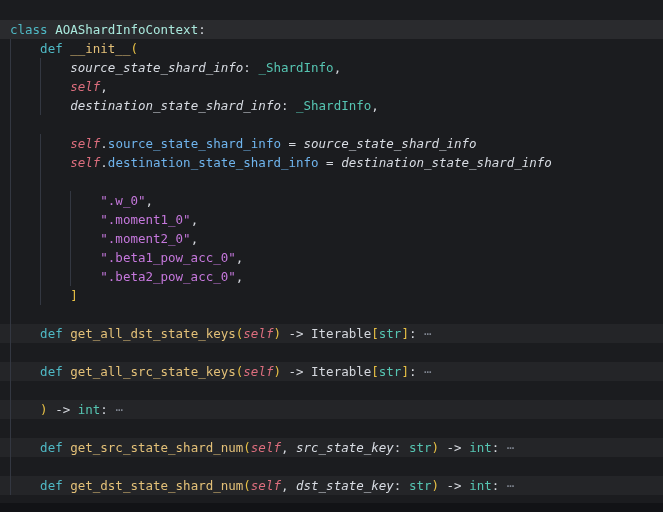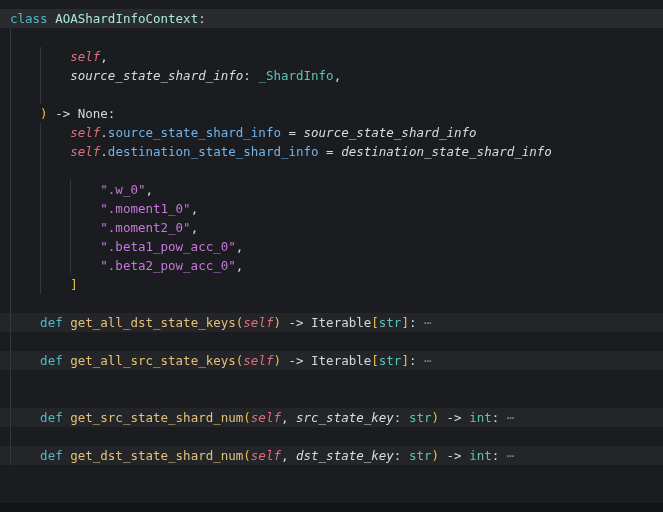--- a/index.html
+++ b/index.html
@@ -13,21 +13,21 @@
   .editor {
     position: relative;
     width: 663px;
     height: 512px;
     background: var(--bg, #1b1c1f);
     font-family: "DejaVu Sans Mono", "Liberation Mono", monospace;
     font-size: 12.5px;
     color: var(--tk-pl, #d5d8de);
   }
   .code-lines {
-    padding-top: 9px;
+    padding-top: 20px;
   }
   .line {
     position: relative;
     height: 19px;
     line-height: 19px;
     white-space: pre;
   }
   .line.active { background: var(--hl-active, #2a2b2e); }
   .line.fold   { background: var(--hl-fold, #242528); }
   .guide {
@@ -61,38 +61,39 @@
     height: 9px;
     background: var(--bottom, #121316);
   }
 </style>
 </head>
 <body>
 
 <div class="editor">
   <div class="code-lines">
       <div class="line active"><span class="code"><span class="tk-kw">class</span><span class="tk-pl"> </span><span class="tk-cls">AOAShardInfoContext</span><span class="tk-pl">:</span></span></div>
+      <div class="line"><span class="guide" style="left: calc(0ch + 10px);"></span><span class="code"><span class="tk-pl">    </span><span class="tk-kw">def</span><span class="tk-pl"> </span><span class="tk-fn">__init__</span><span class="tk-br">(</span></span></div>
+      <div class="line"><span class="guide" style="left: calc(0ch + 10px);"></span><span class="guide" style="left: calc(4ch + 10px);"></span><span class="code"><span class="tk-pl">        </span><span class="tk-param">source_state_shard_info</span><span class="tk-pl">: </span><span class="tk-type">_ShardInfo</span><span class="tk-pl">,</span></span></div>
+      <div class="line"><span class="guide" style="left: calc(0ch + 10px);"></span><span class="guide" style="left: calc(4ch + 10px);"></span><span class="code"><span class="tk-pl">        </span><span class="tk-self">self</span><span class="tk-pl">,</span></span></div>
+      <div class="line"><span class="guide" style="left: calc(0ch + 10px);"></span><span class="guide" style="left: calc(4ch + 10px);"></span><span class="code"><span class="tk-pl">        </span><span class="tk-param">destination_state_shard_info</span><span class="tk-pl">: </span><span class="tk-type">_ShardInfo</span><span class="tk-pl">,</span></span></div>
       <div class="line"><span class="guide" style="left: calc(0ch + 10px);"></span></div>
-      <div class="line"><span class="guide" style="left: calc(0ch + 10px);"></span><span class="guide" style="left: calc(4ch + 10px);"></span><span class="code"><span class="tk-pl">        </span><span class="tk-self">self</span><span class="tk-pl">,</span></span></div>
-      <div class="line"><span class="guide" style="left: calc(0ch + 10px);"></span><span class="guide" style="left: calc(4ch + 10px);"></span><span class="code"><span class="tk-pl">        </span><span class="tk-param">source_state_shard_info</span><span class="tk-pl">: </span><span class="tk-type">_ShardInfo</span><span class="tk-pl">,</span></span></div>
-      <div class="line"><span class="guide" style="left: calc(0ch + 10px);"></span><span class="guide" style="left: calc(4ch + 10px);"></span></div>
-      <div class="line"><span class="guide" style="left: calc(0ch + 10px);"></span><span class="code"><span class="tk-pl">    </span><span class="tk-br">)</span><span class="tk-pl"> -&gt; None:</span></span></div>
       <div class="line"><span class="guide" style="left: calc(0ch + 10px);"></span><span class="guide" style="left: calc(4ch + 10px);"></span><span class="code"><span class="tk-pl">        </span><span class="tk-self">self</span><span class="tk-pl">.</span><span class="tk-attr">source_state_shard_info</span><span class="tk-pl"> = </span><span class="tk-param">source_state_shard_info</span></span></div>
       <div class="line"><span class="guide" style="left: calc(0ch + 10px);"></span><span class="guide" style="left: calc(4ch + 10px);"></span><span class="code"><span class="tk-pl">        </span><span class="tk-self">self</span><span class="tk-pl">.</span><span class="tk-attr">destination_state_shard_info</span><span class="tk-pl"> = </span><span class="tk-param">destination_state_shard_info</span></span></div>
       <div class="line"><span class="guide" style="left: calc(0ch + 10px);"></span><span class="guide" style="left: calc(4ch + 10px);"></span></div>
       <div class="line"><span class="guide" style="left: calc(0ch + 10px);"></span><span class="guide" style="left: calc(4ch + 10px);"></span><span class="guide" style="left: calc(8ch + 10px);"></span><span class="code"><span class="tk-pl">            </span><span class="tk-str">".w_0"</span><span class="tk-pl">,</span></span></div>
       <div class="line"><span class="guide" style="left: calc(0ch + 10px);"></span><span class="guide" style="left: calc(4ch + 10px);"></span><span class="guide" style="left: calc(8ch + 10px);"></span><span class="code"><span class="tk-pl">            </span><span class="tk-str">".moment1_0"</span><span class="tk-pl">,</span></span></div>
       <div class="line"><span class="guide" style="left: calc(0ch + 10px);"></span><span class="guide" style="left: calc(4ch + 10px);"></span><span class="guide" style="left: calc(8ch + 10px);"></span><span class="code"><span class="tk-pl">            </span><span class="tk-str">".moment2_0"</span><span class="tk-pl">,</span></span></div>
       <div class="line"><span class="guide" style="left: calc(0ch + 10px);"></span><span class="guide" style="left: calc(4ch + 10px);"></span><span class="guide" style="left: calc(8ch + 10px);"></span><span class="code"><span class="tk-pl">            </span><span class="tk-str">".beta1_pow_acc_0"</span><span class="tk-pl">,</span></span></div>
       <div class="line"><span class="guide" style="left: calc(0ch + 10px);"></span><span class="guide" style="left: calc(4ch + 10px);"></span><span class="guide" style="left: calc(8ch + 10px);"></span><span class="code"><span class="tk-pl">            </span><span class="tk-str">".beta2_pow_acc_0"</span><span class="tk-pl">,</span></span></div>
       <div class="line"><span class="guide" style="left: calc(0ch + 10px);"></span><span class="guide" style="left: calc(4ch + 10px);"></span><span class="code"><span class="tk-pl">        </span><span class="tk-br">]</span></span></div>
       <div class="line"><span class="guide" style="left: calc(0ch + 10px);"></span><span class="code"></span></div>
       <div class="line fold"><span class="guide" style="left: calc(0ch + 10px);"></span><span class="code"><span class="tk-pl">    </span><span class="tk-kw">def</span><span class="tk-pl"> </span><span class="tk-fn">get_all_dst_state_keys</span><span class="tk-br">(</span><span class="tk-self">self</span><span class="tk-br">)</span><span class="tk-pl"> -&gt; Iterable</span><span class="tk-br">[</span><span class="tk-type">str</span><span class="tk-br">]</span><span class="tk-pl">: </span><span class="tk-fold">⋯</span></span></div>
       <div class="line"><span class="guide" style="left: calc(0ch + 10px);"></span><span class="code"></span></div>
       <div class="line fold"><span class="guide" style="left: calc(0ch + 10px);"></span><span class="code"><span class="tk-pl">    </span><span class="tk-kw">def</span><span class="tk-pl"> </span><span class="tk-fn">get_all_src_state_keys</span><span class="tk-br">(</span><span class="tk-self">self</span><span class="tk-br">)</span><span class="tk-pl"> -&gt; Iterable</span><span class="tk-br">[</span><span class="tk-type">str</span><span class="tk-br">]</span><span class="tk-pl">: </span><span class="tk-fold">⋯</span></span></div>
       <div class="line"><span class="guide" style="left: calc(0ch + 10px);"></span><span class="code"></span></div>
+      <div class="line fold"><span class="guide" style="left: calc(0ch + 10px);"></span><span class="code"><span class="tk-pl">    </span><span class="tk-br">)</span><span class="tk-pl"> -&gt; </span><span class="tk-type">int</span><span class="tk-pl">: </span><span class="tk-fold">⋯</span></span></div>
       <div class="line"><span class="guide" style="left: calc(0ch + 10px);"></span><span class="code"></span></div>
       <div class="line fold"><span class="guide" style="left: calc(0ch + 10px);"></span><span class="code"><span class="tk-pl">    </span><span class="tk-kw">def</span><span class="tk-pl"> </span><span class="tk-fn">get_src_state_shard_num</span><span class="tk-br">(</span><span class="tk-self">self</span><span class="tk-pl">, </span><span class="tk-param">src_state_key</span><span class="tk-pl">: </span><span class="tk-type">str</span><span class="tk-br">)</span><span class="tk-pl"> -&gt; </span><span class="tk-type">int</span><span class="tk-pl">: </span><span class="tk-fold">⋯</span></span></div>
       <div class="line"><span class="guide" style="left: calc(0ch + 10px);"></span><span class="code"></span></div>
       <div class="line fold"><span class="guide" style="left: calc(0ch + 10px);"></span><span class="code"><span class="tk-pl">    </span><span class="tk-kw">def</span><span class="tk-pl"> </span><span class="tk-fn">get_dst_state_shard_num</span><span class="tk-br">(</span><span class="tk-self">self</span><span class="tk-pl">, </span><span class="tk-param">dst_state_key</span><span class="tk-pl">: </span><span class="tk-type">str</span><span class="tk-br">)</span><span class="tk-pl"> -&gt; </span><span class="tk-type">int</span><span class="tk-pl">: </span><span class="tk-fold">⋯</span></span></div>
     </div>
   <div class="bottom-edge"></div>
 </div>
 
 </body></html>

